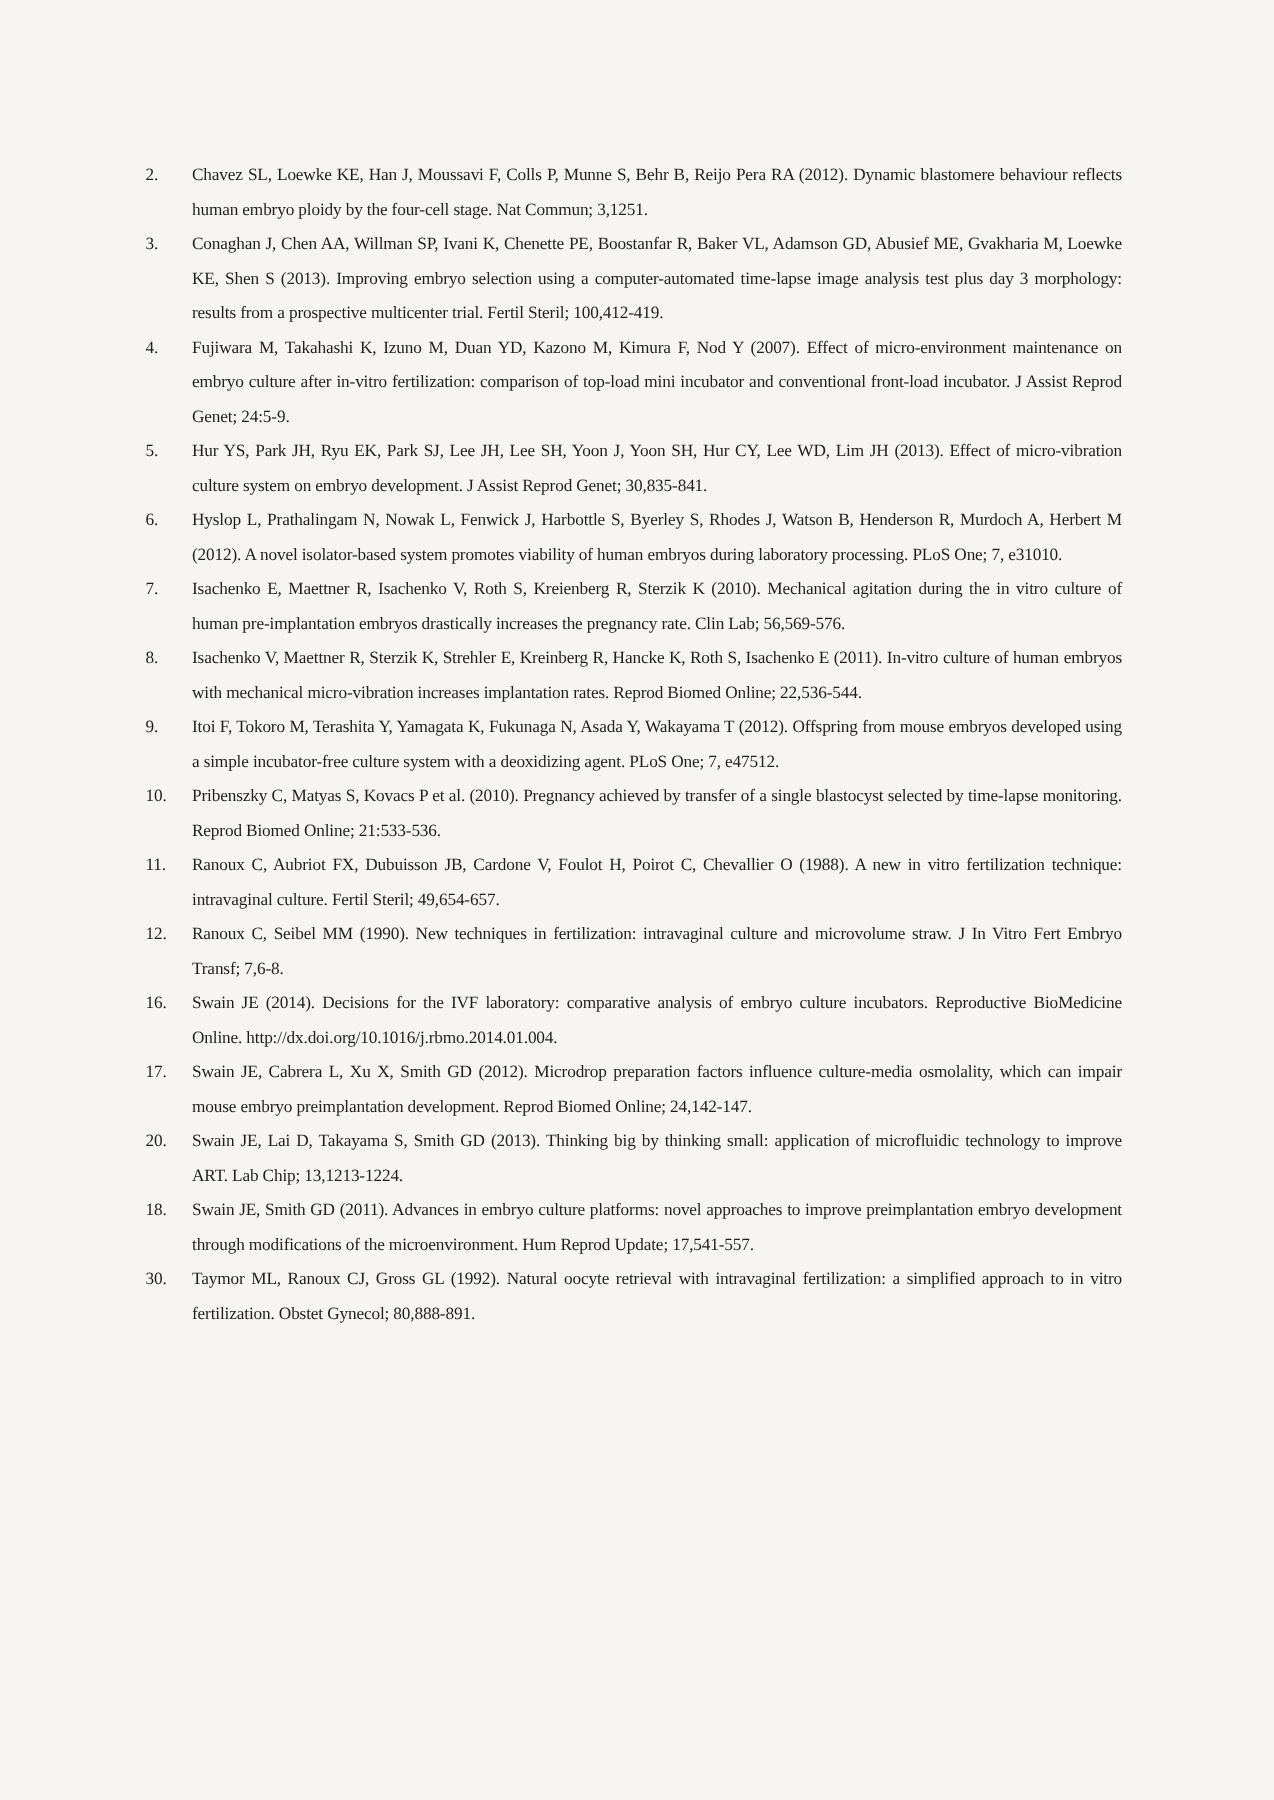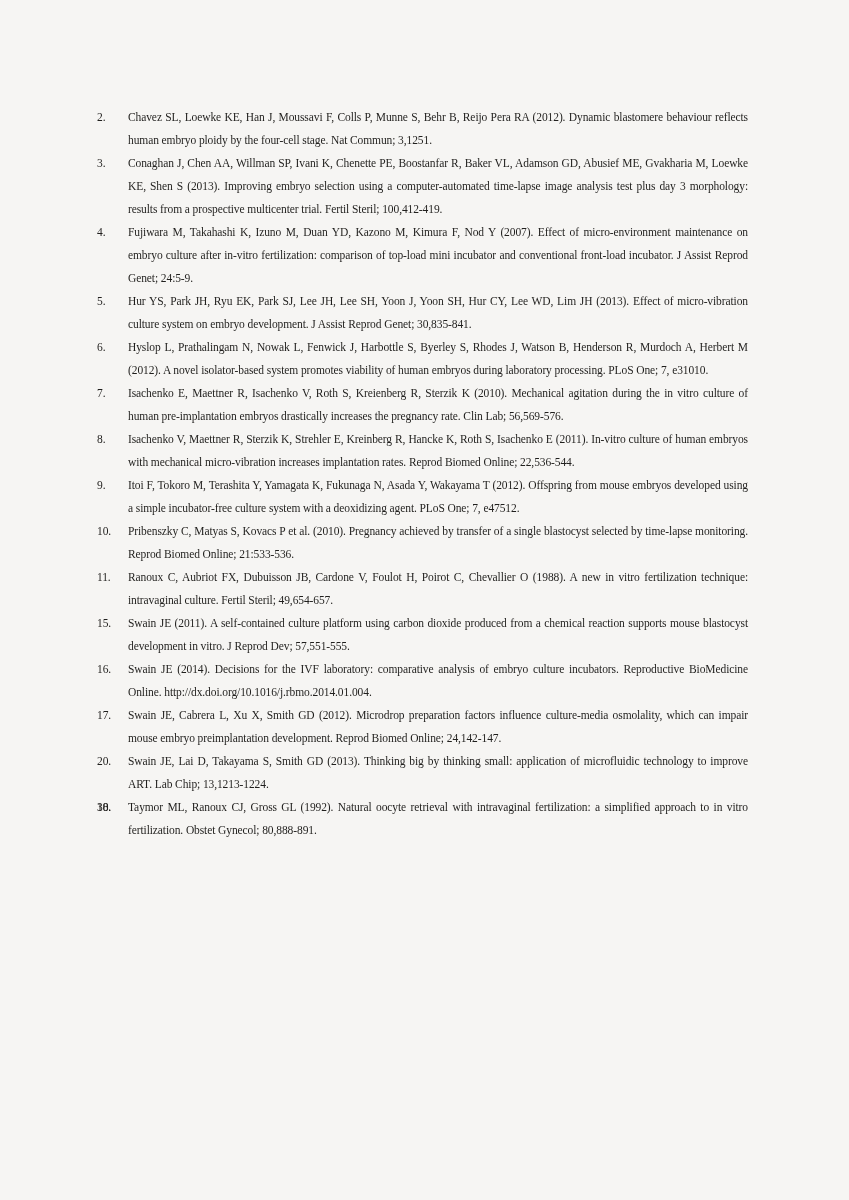--- a/index.html
+++ b/index.html
@@ -49,20 +49,20 @@
       <div class="ref"><span class="num">2.</span><span class="txt">Chavez SL, Loewke KE, Han J, Moussavi F, Colls P, Munne S, Behr B, Reijo Pera RA (2012). Dynamic blastomere behaviour reflects human embryo ploidy by the four-cell stage. Nat Commun; 3,1251.</span></div>
       <div class="ref"><span class="num">3.</span><span class="txt">Conaghan J, Chen AA, Willman SP, Ivani K, Chenette PE, Boostanfar R, Baker VL, Adamson GD, Abusief ME, Gvakharia M, Loewke KE, Shen S (2013). Improving embryo selection using a computer-automated time-lapse image analysis test plus day 3 morphology: results from a prospective multicenter trial. Fertil Steril; 100,412-419.</span></div>
       <div class="ref"><span class="num">4.</span><span class="txt">Fujiwara M, Takahashi K, Izuno M, Duan YD, Kazono M, Kimura F, Nod Y (2007). Effect of micro-environment maintenance on embryo culture after in-vitro fertilization: comparison of top-load mini incubator and conventional front-load incubator. J Assist Reprod Genet; 24:5-9.</span></div>
       <div class="ref"><span class="num">5.</span><span class="txt">Hur YS, Park JH, Ryu EK, Park SJ, Lee JH, Lee SH, Yoon J, Yoon SH, Hur CY, Lee WD, Lim JH (2013). Effect of micro-vibration culture system on embryo development. J Assist Reprod Genet; 30,835-841.</span></div>
       <div class="ref"><span class="num">6.</span><span class="txt">Hyslop L, Prathalingam N, Nowak L, Fenwick J, Harbottle S, Byerley S, Rhodes J, Watson B, Henderson R, Murdoch A, Herbert M (2012). A novel isolator-based system promotes viability of human embryos during laboratory processing. PLoS One; 7, e31010.</span></div>
       <div class="ref"><span class="num">7.</span><span class="txt">Isachenko E, Maettner R, Isachenko V, Roth S, Kreienberg R, Sterzik K (2010). Mechanical agitation during the in vitro culture of human pre-implantation embryos drastically increases the pregnancy rate. Clin Lab; 56,569-576.</span></div>
       <div class="ref"><span class="num">8.</span><span class="txt">Isachenko V, Maettner R, Sterzik K, Strehler E, Kreinberg R, Hancke K, Roth S, Isachenko E  (2011). In-vitro culture of human embryos with mechanical micro-vibration increases implantation rates. Reprod Biomed Online; 22,536-544.</span></div>
       <div class="ref"><span class="num">9.</span><span class="txt">Itoi F, Tokoro M, Terashita Y, Yamagata K, Fukunaga N, Asada Y, Wakayama T (2012). Offspring from mouse embryos developed using a simple incubator-free culture system with a deoxidizing agent. PLoS One; 7, e47512.</span></div>
       <div class="ref"><span class="num">10.</span><span class="txt">Pribenszky C, Matyas S, Kovacs P et al. (2010). Pregnancy achieved by transfer of a single blastocyst selected by time-lapse monitoring. Reprod Biomed Online; 21:533-536.</span></div>
       <div class="ref"><span class="num">11.</span><span class="txt">Ranoux C, Aubriot FX, Dubuisson JB, Cardone V, Foulot H, Poirot C, Chevallier O (1988). A new in vitro fertilization technique: intravaginal culture. Fertil Steril; 49,654-657.</span></div>
-      <div class="ref"><span class="num">15.</span><span class="txt">Swain JE (2011). A self-contained culture platform using carbon dioxide produced from a chemical reaction supports mouse blastocyst development in vitro. J Reprod Dev; 57,551-555.</span></div>
+      <div class="ref"><span class="num">12.</span><span class="txt">Ranoux C, Seibel MM (1990). New techniques in fertilization: intravaginal culture and microvolume straw. J In Vitro Fert Embryo Transf; 7,6-8.</span></div>
       <div class="ref"><span class="num">16.</span><span class="txt">Swain JE (2014). Decisions for the IVF laboratory: comparative analysis of embryo culture incubators. Reproductive BioMedicine Online. http://dx.doi.org/10.1016/j.rbmo.2014.01.004.</span></div>
       <div class="ref"><span class="num">17.</span><span class="txt">Swain JE, Cabrera L, Xu X, Smith GD (2012). Microdrop preparation factors influence culture-media osmolality, which can impair mouse embryo preimplantation development. Reprod Biomed Online; 24,142-147.</span></div>
       <div class="ref"><span class="num">20.</span><span class="txt">Swain JE, Lai D, Takayama S, Smith GD (2013). Thinking big by thinking small: application of microfluidic technology to improve ART. Lab Chip; 13,1213-1224.</span></div>
-      <div class="ref"><span class="num">18.</span></div>
+      <div class="ref"><span class="num">18.</span><span class="txt">Swain JE, Smith GD (2011). Advances in embryo culture platforms: novel approaches to improve preimplantation embryo development through modifications of the microenvironment. Hum Reprod Update; 17,541-557.</span></div>
       <div class="ref"><span class="num">30.</span><span class="txt">Taymor ML, Ranoux CJ, Gross GL (1992). Natural oocyte retrieval with intravaginal fertilization: a simplified approach to in vitro fertilization. Obstet Gynecol; 80,888-891.</span></div>
     </div>
 </div>
 
 </body></html>

